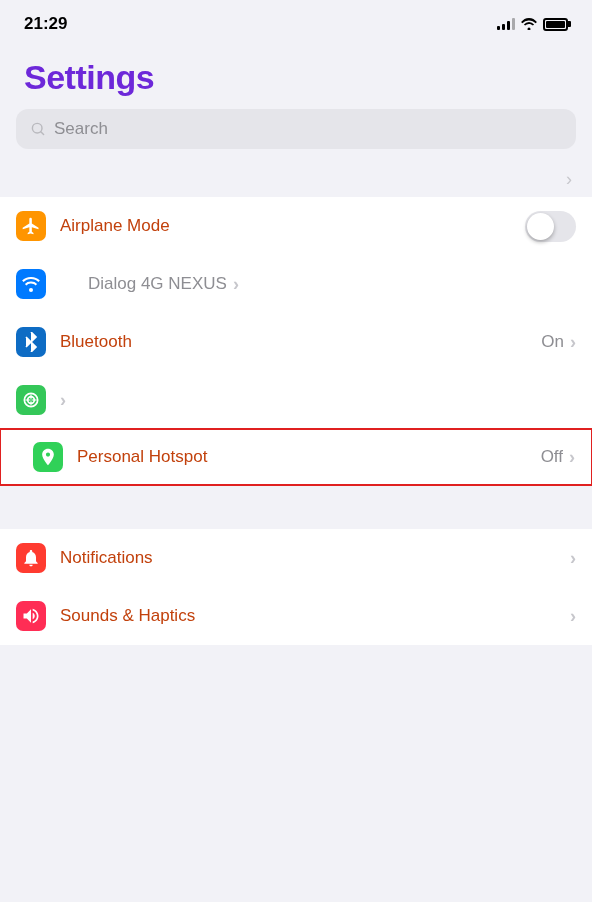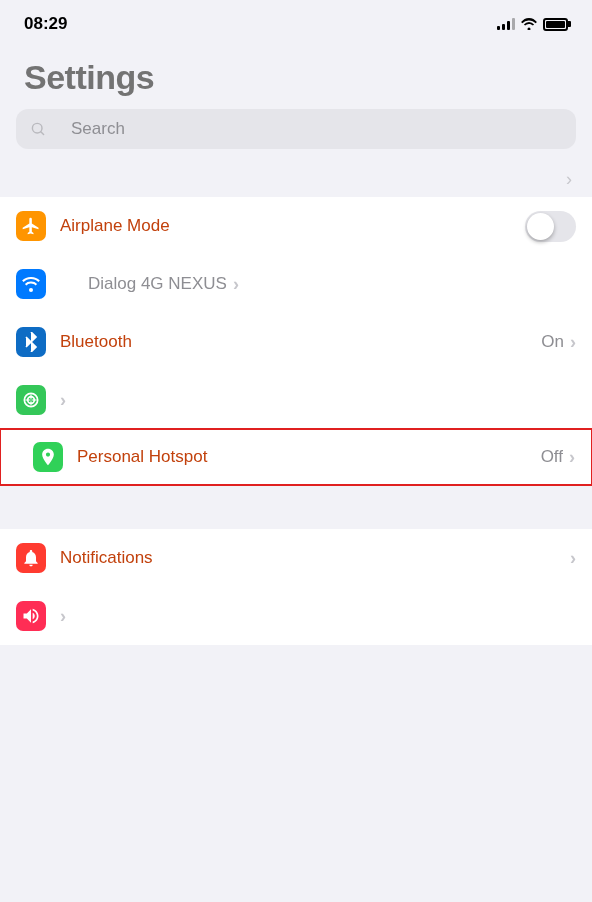--- a/index.html
+++ b/index.html
@@ -84,36 +84,36 @@
     }
 
     
     .settings-header {
       padding: 16px 24px 12px 24px;
       background: #f2f2f7;
     }
     .settings-title {
       font-size: 34px;
       font-weight: 700;
-      color: #737373;
+      color: #6d28d9;
       letter-spacing: -0.5px;
     }
 
     
     .search-container {
       padding: 0 16px 12px 16px;
       background: #f2f2f7;
     }
     .search-bar {
       display: flex;
       align-items: center;
       background: #e5e5ea;
       border-radius: 12px;
       padding: 10px 14px;
-      gap: 25px;
+      gap: 8px;
     }
     .search-icon-svg {
       width: 16px;
       height: 16px;
       flex-shrink: 0;
       opacity: 0.5;
     }
     .search-placeholder {
       font-size: 17px;
       color: #8e8e93;
@@ -231,21 +231,21 @@
 
     .section-gap {
       height: 36px;
       background: #f2f2f7;
     }
   </style>
 </head>
 <body>
 
 <div class="status-bar">
-  <span class="status-time">08:29</span>
+  <span class="status-time">21:29</span>
   <div class="status-icons">
     <div class="signal-bars">
       <span></span>
         <span></span>
         <span></span>
         <span></span>
     </div>
 
     <svg width="16" height="12" viewBox="0 0 16 12">
       <path d="M8 9.5a1.5 1.5 0 1 1 0 3 1.5 1.5 0 0 1 0-3z" fill="#000"></path>
@@ -359,16 +359,17 @@
     <span class="row-chevron">›</span>
   </div>
 
   <div class="settings-row">
     <div class="row-icon icon-pink">
       <svg width="20" height="20" viewBox="0 0 24 24" fill="white">
         <path d="M3 9v6h4l5 5V4L7 9H3zm13.5 3c0-1.77-1.02-3.29-2.5-4.03v8.05c1.48-.73 2.5-2.25 2.5-4.02z"></path>
         <path d="M14 3.23v2.06c2.89.86 5 3.54 5 6.71s-2.11 5.85-5 6.71v2.06c4.01-.91 7-4.49 7-8.77 0-4.28-2.99-7.86-7-8.77z"></path>
       </svg>
     </div>
+    <span class="row-label">Sounds &amp; Haptics</span>
     <span class="row-chevron">›</span>
   </div>
 
 </div>
 
 </body></html>

